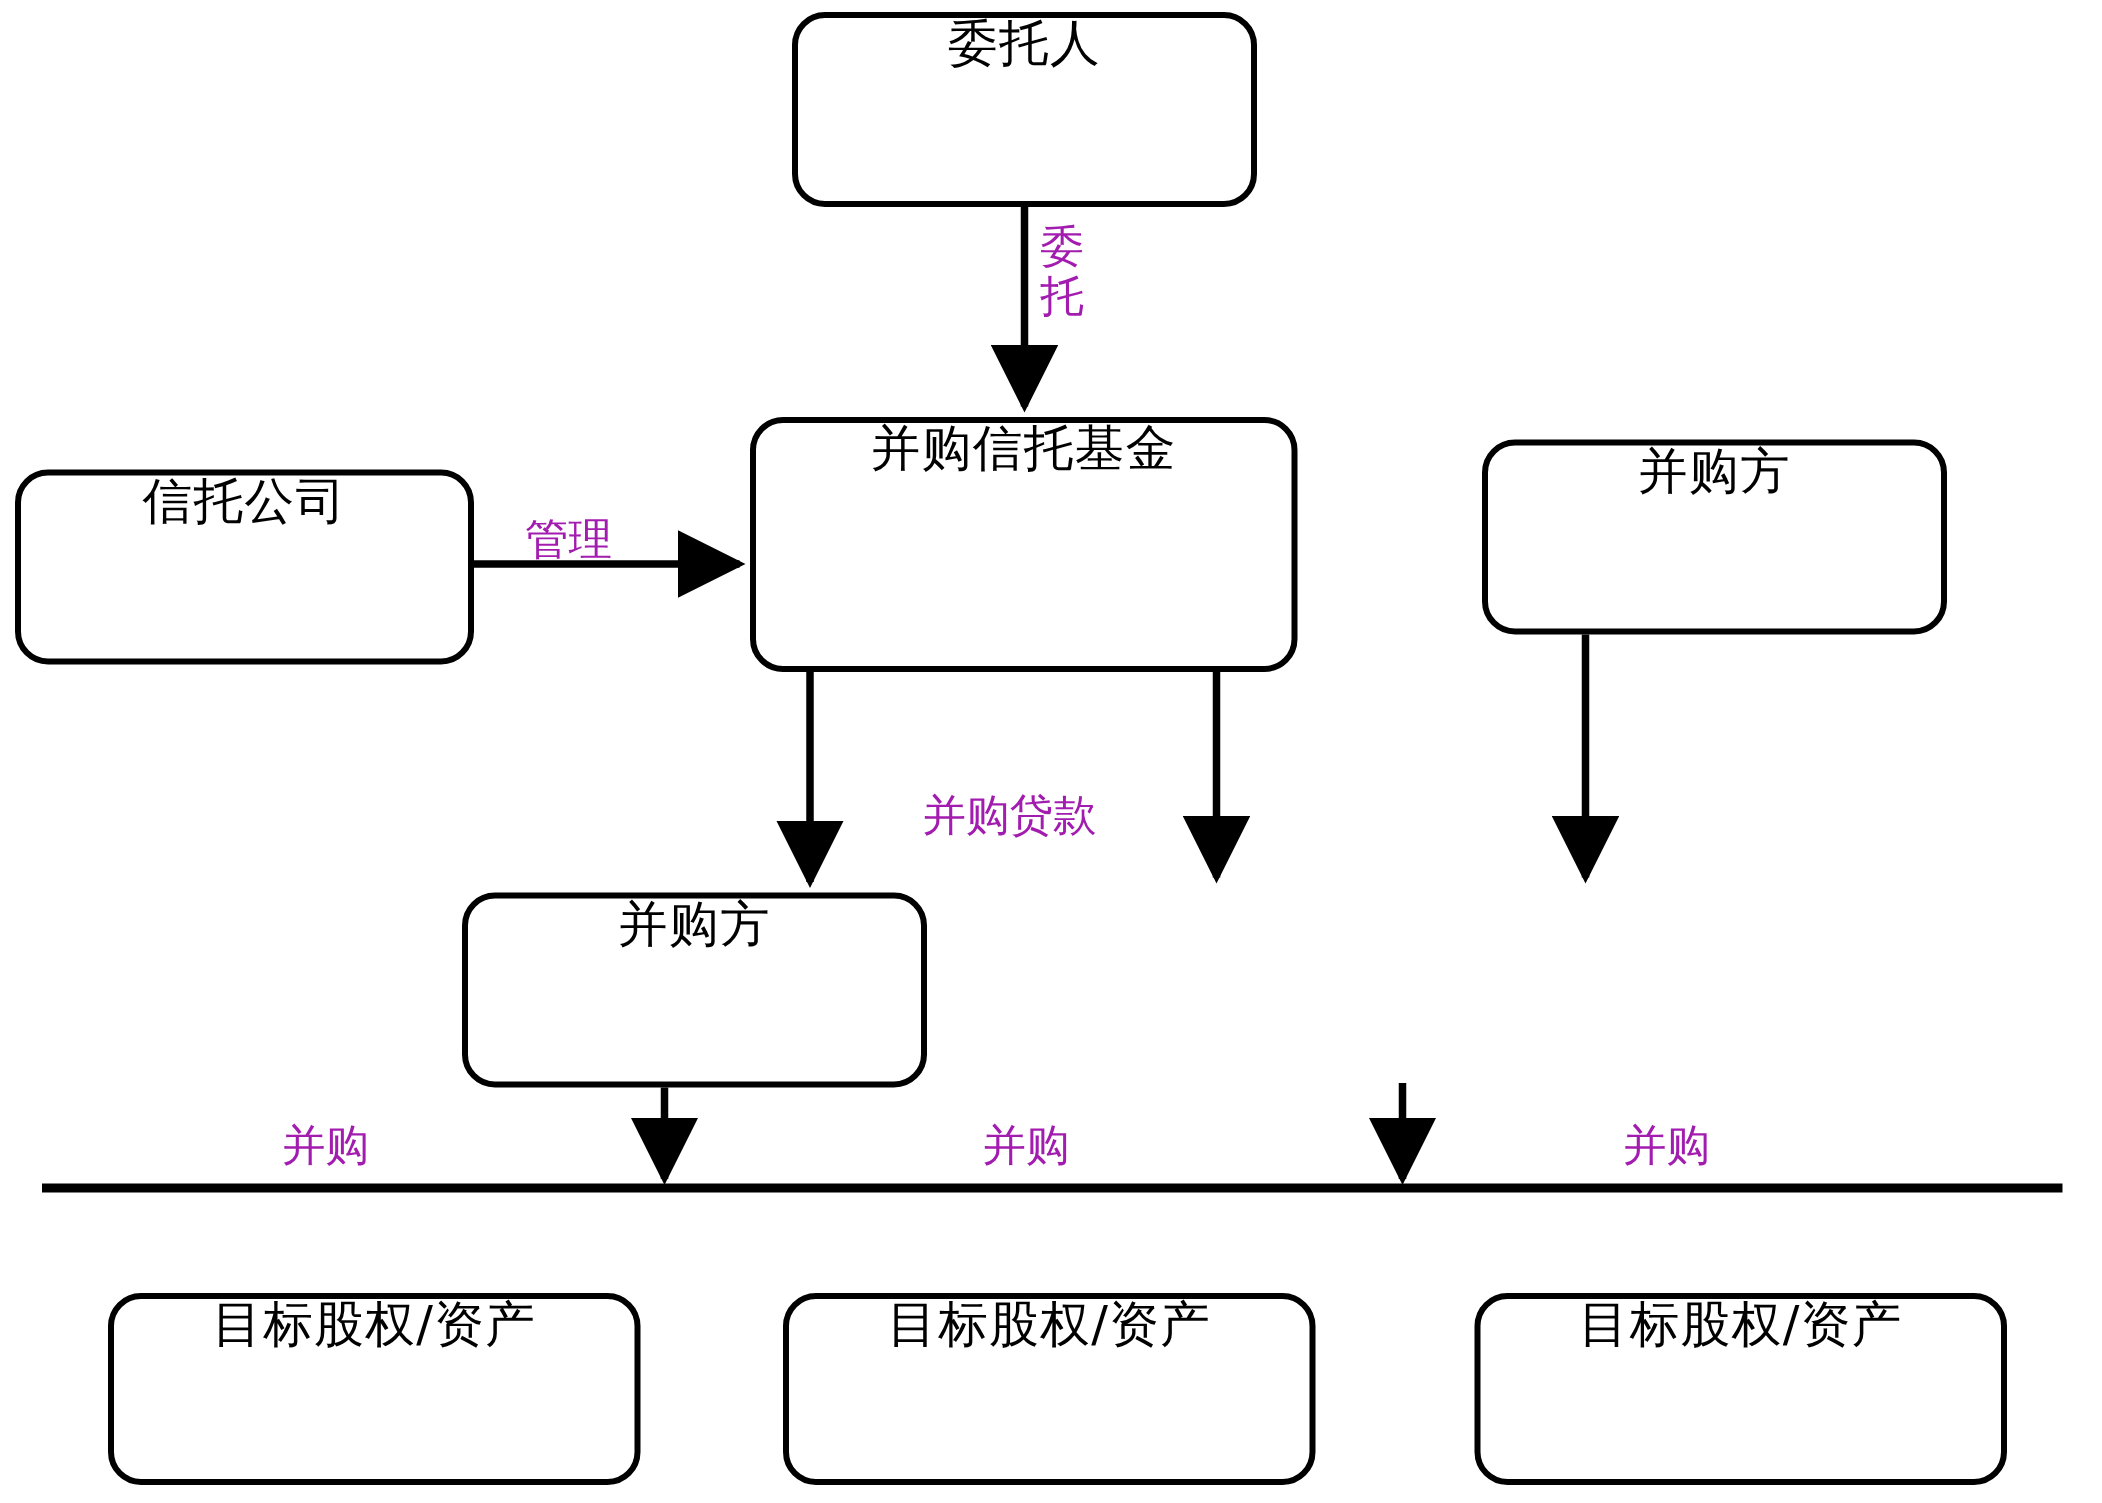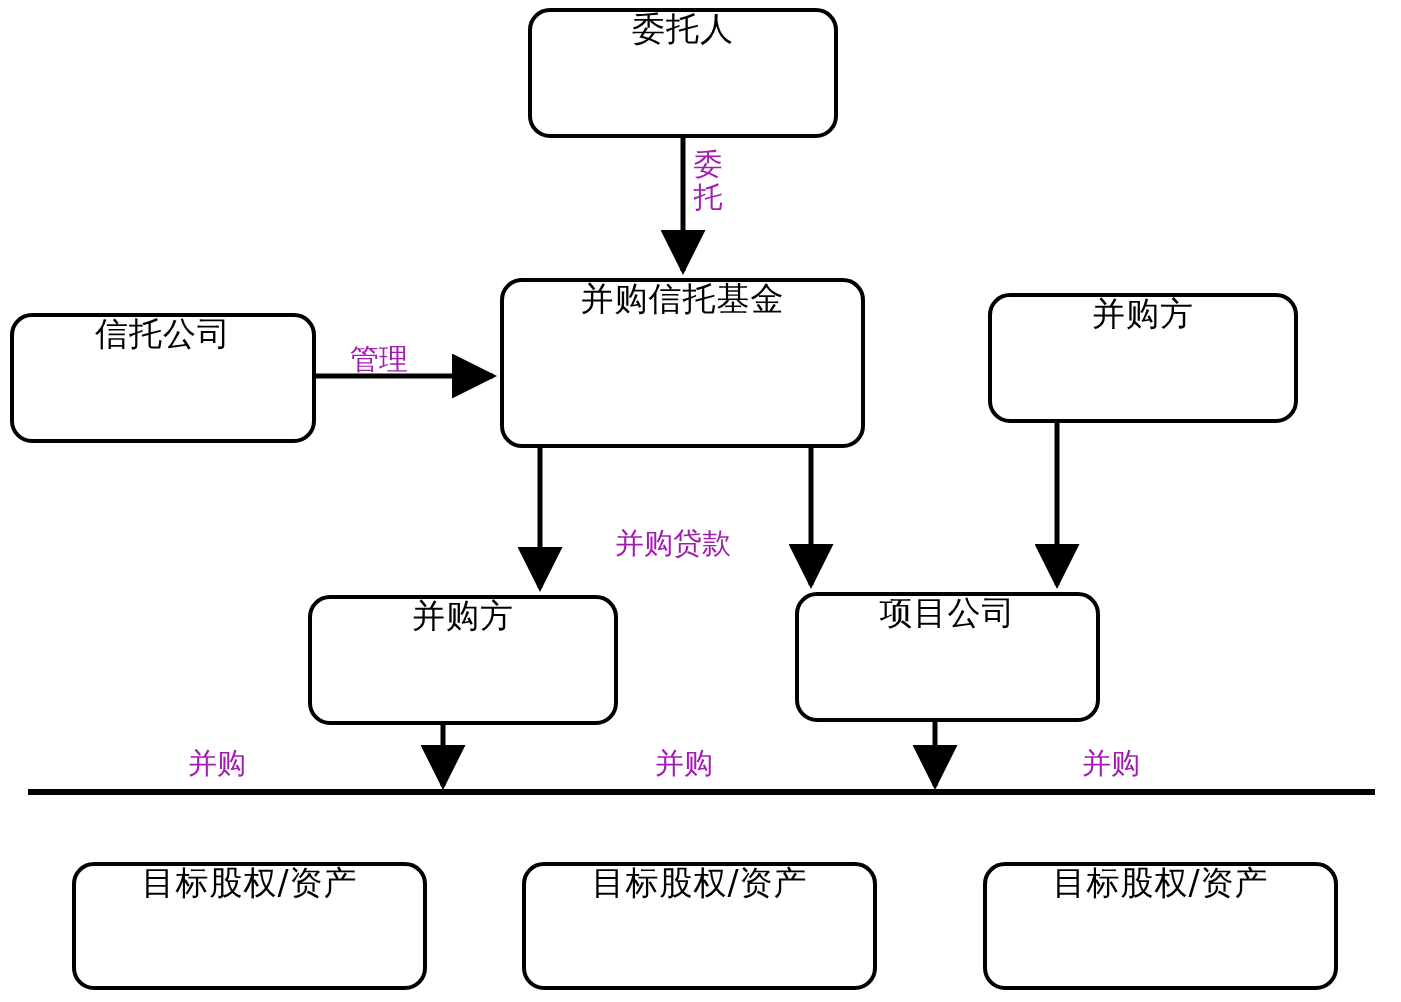--- a/index.html
+++ b/index.html
@@ -96,23 +96,20 @@
   </div>
 
   <div class="node-box" style="left:988px; top:293px; width:310px; height:130px;">
     <span class="node-label">并购方</span>
   </div>
 
   <div class="node-box" style="left:308px; top:595px; width:310px; height:130px;">
     <span class="node-label">并购方</span>
   </div>
 
-  <div class="node-box" style="left:795px; top:592px; width:305px; height:130px;">
-    <span class="node-label">项目公司</span>
-  </div>
 
   <div class="node-box" style="left:72px; top:862px; width:355px; height:128px;">
     <span class="node-label">目标股权/资产</span>
   </div>
 
   <div class="node-box" style="left:522px; top:862px; width:355px; height:128px;">
     <span class="node-label">目标股权/资产</span>
   </div>
 
   <div class="node-box" style="left:983px; top:862px; width:355px; height:128px;">

